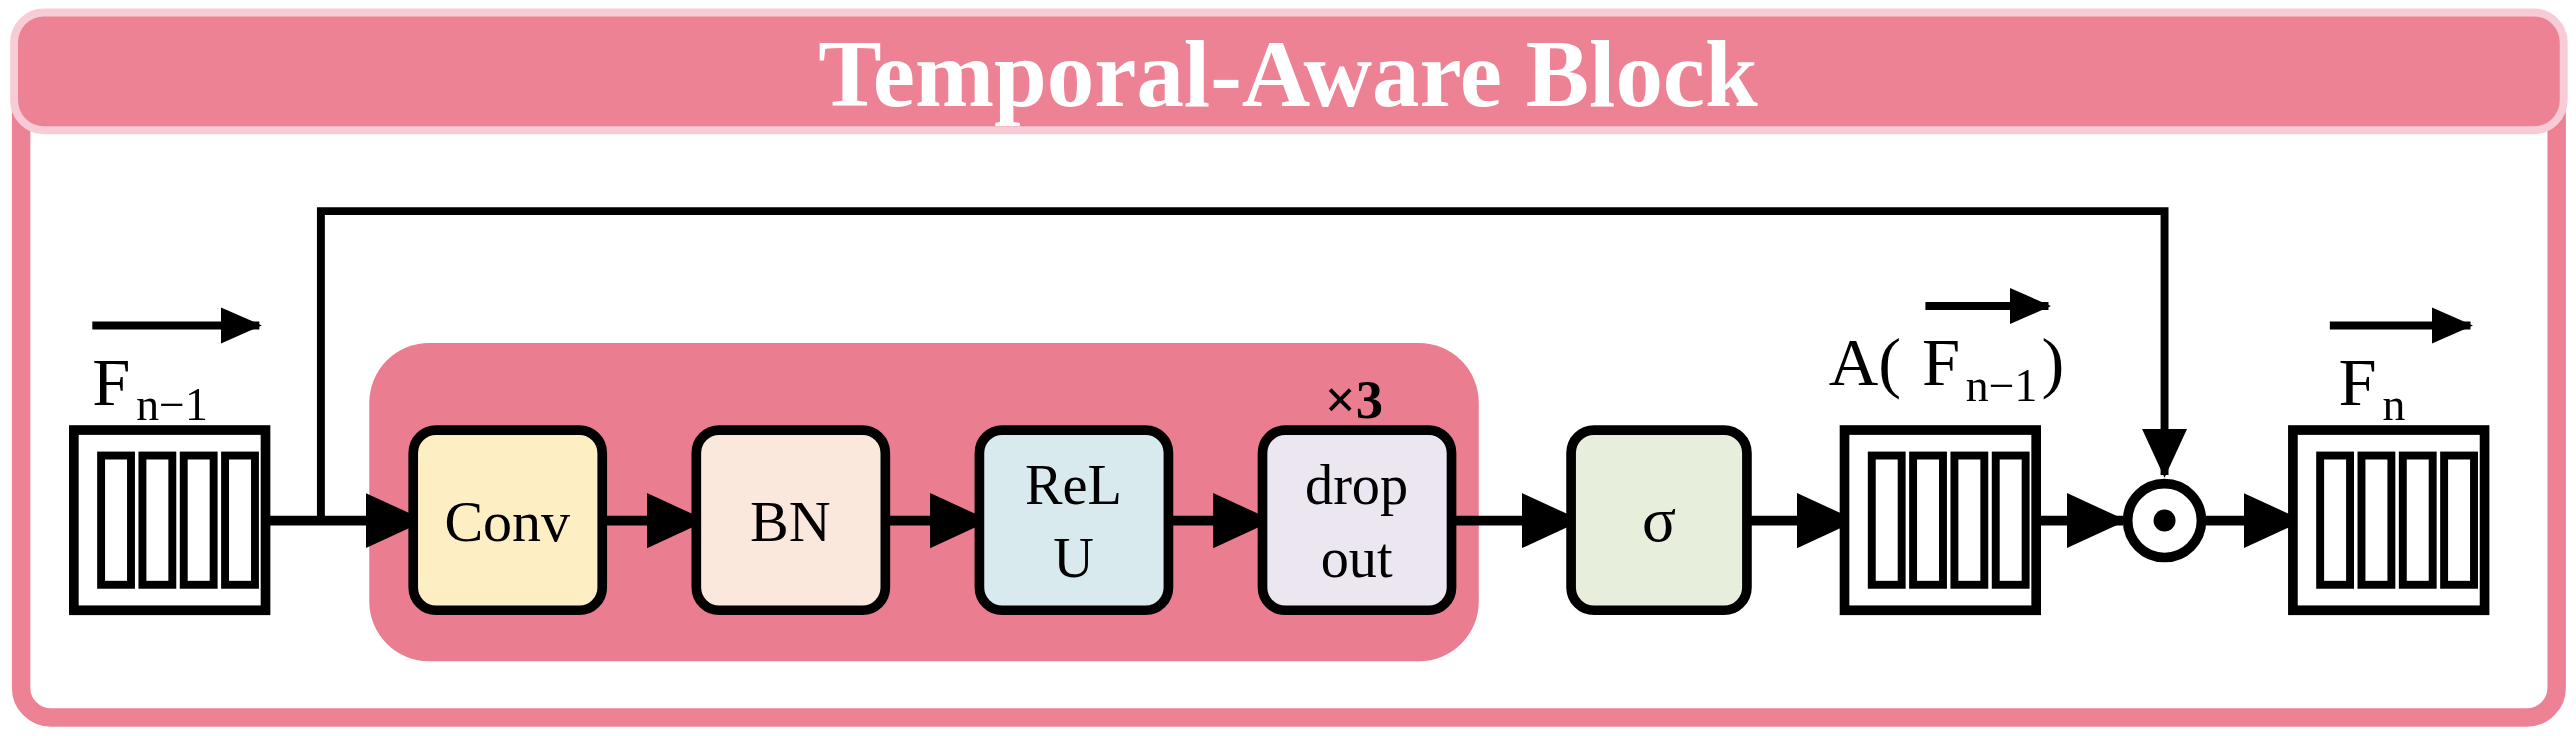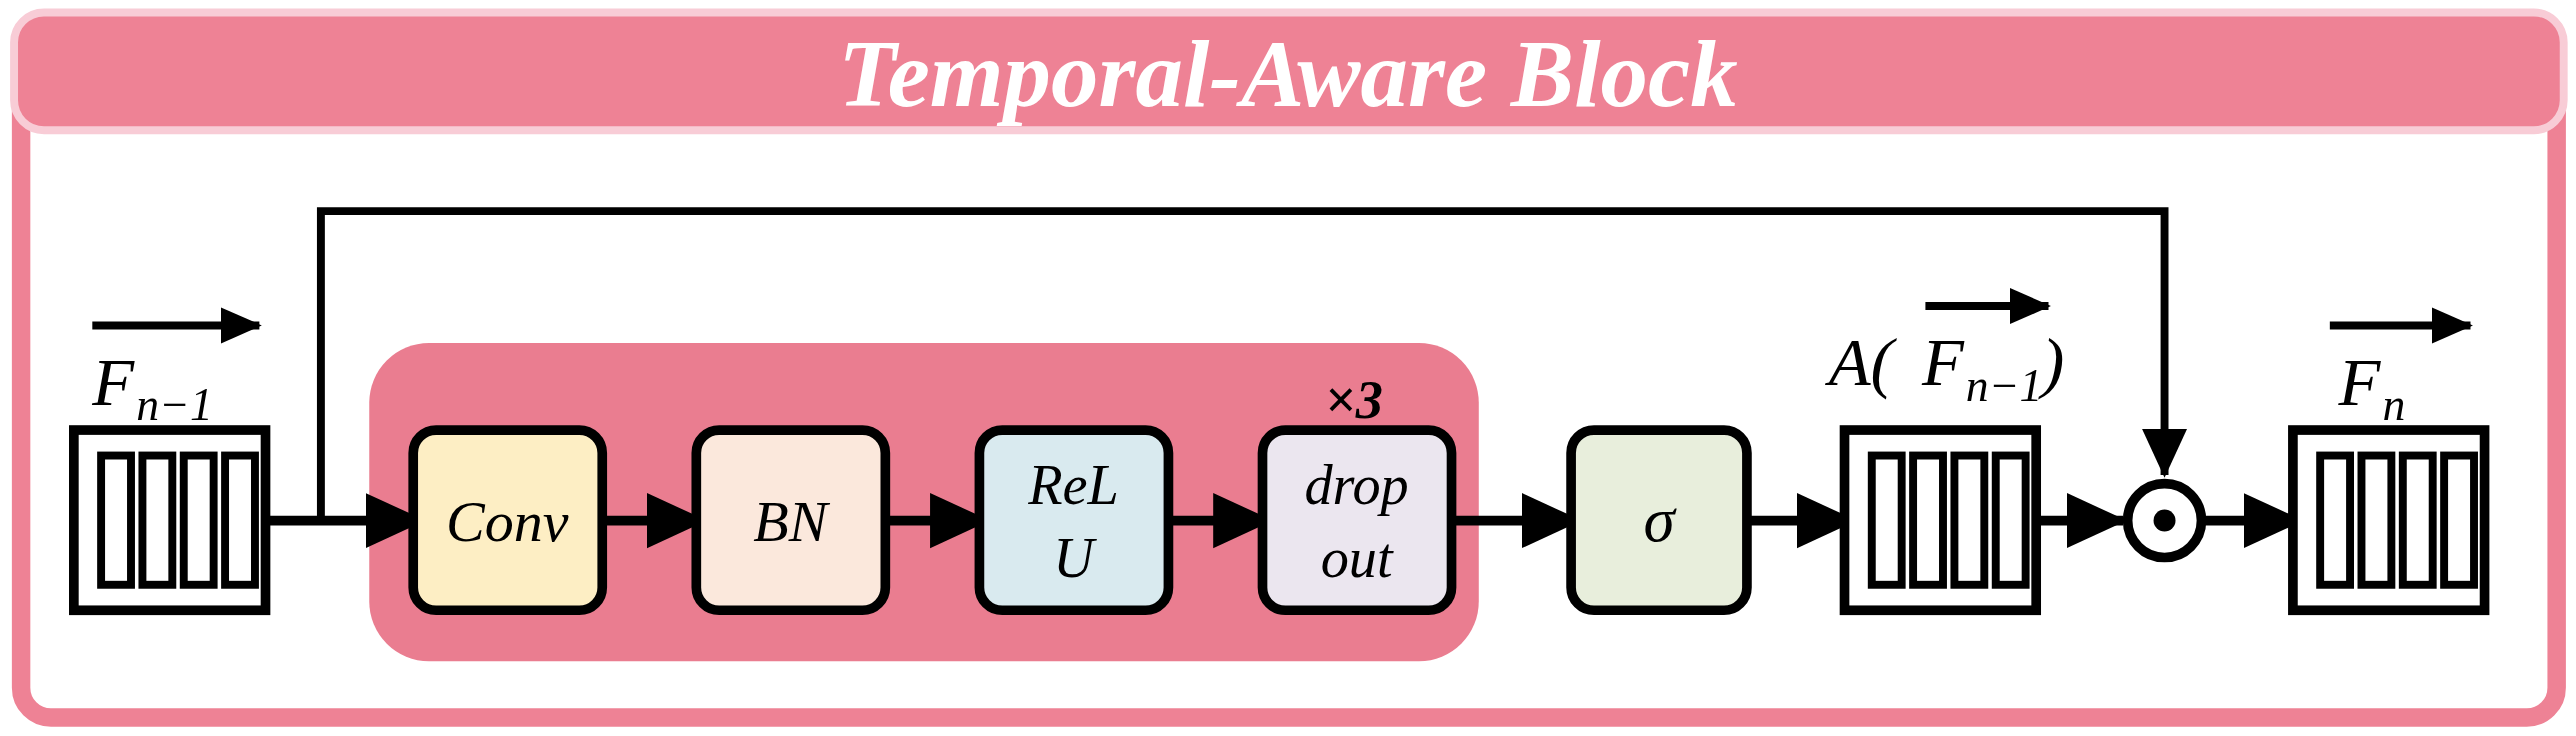--- a/index.html
+++ b/index.html
@@ -9,21 +9,20 @@
   }
   body {
     font-family: "Liberation Serif", "DejaVu Serif", serif;
   }
   #stage {
     position: relative;
     width: 2576px;
     height: 737px;
     background: #ffffff;
     overflow: hidden;
-    font-style: italic;
   }
   #diagram-svg {
     position: absolute;
     left: 0;
     top: 0;
     width: 2576px;
     height: 737px;
   }
   .blk-label {
     font-family: "Liberation Serif", "DejaVu Serif", serif;

